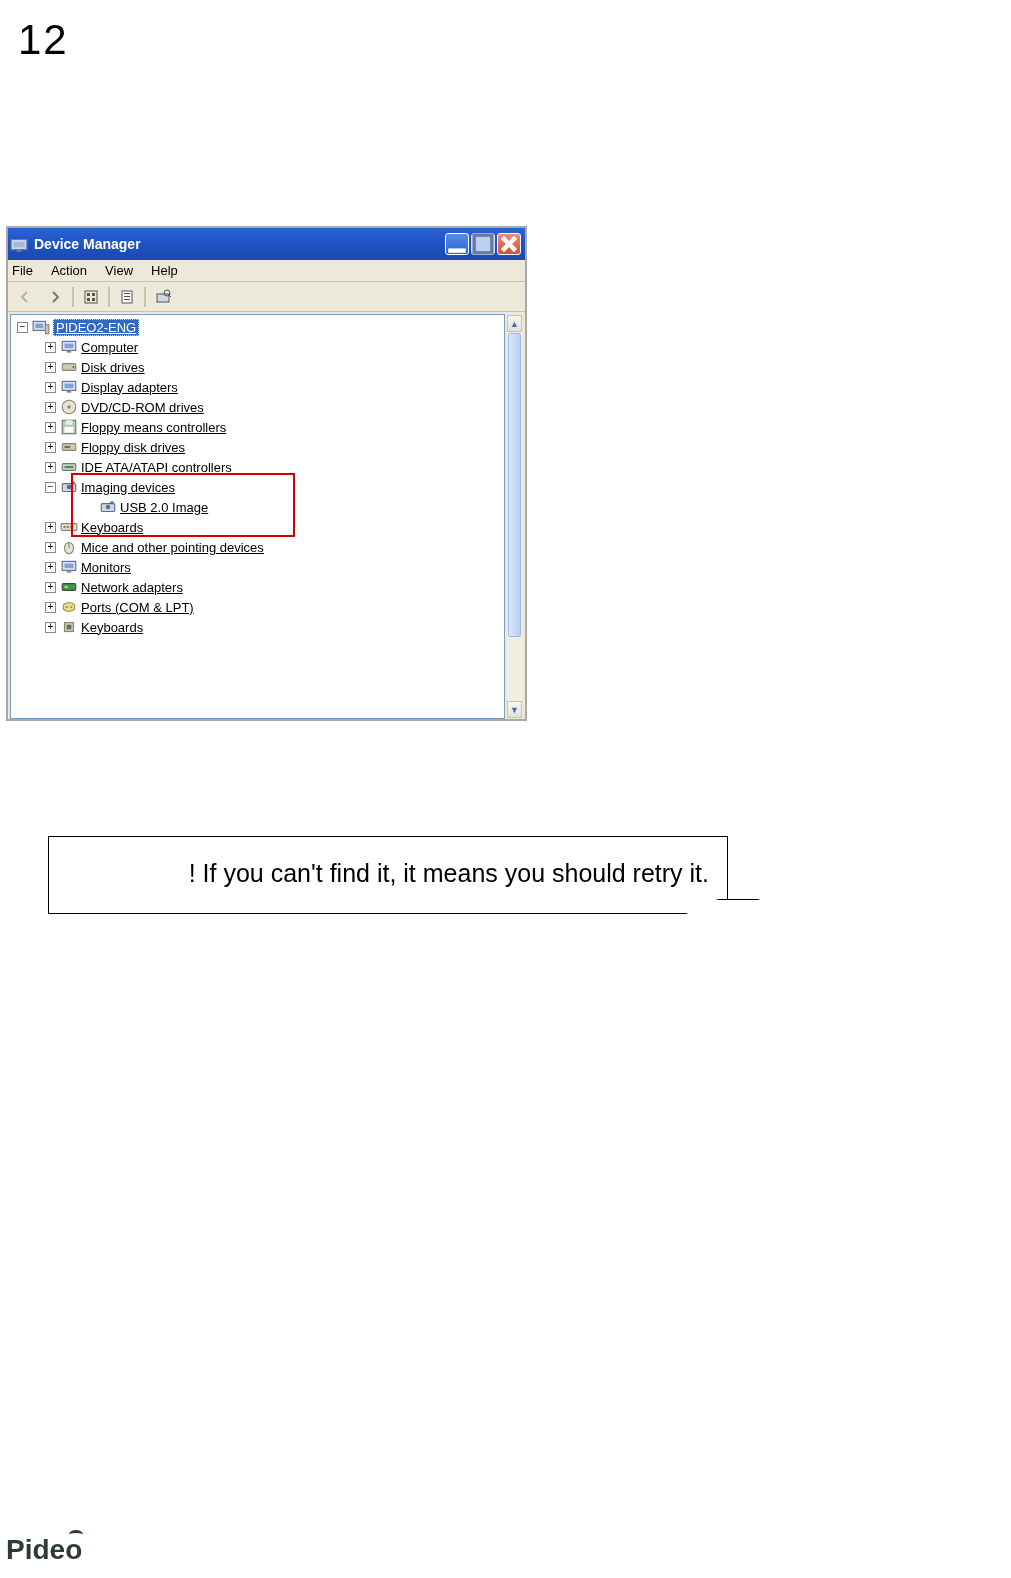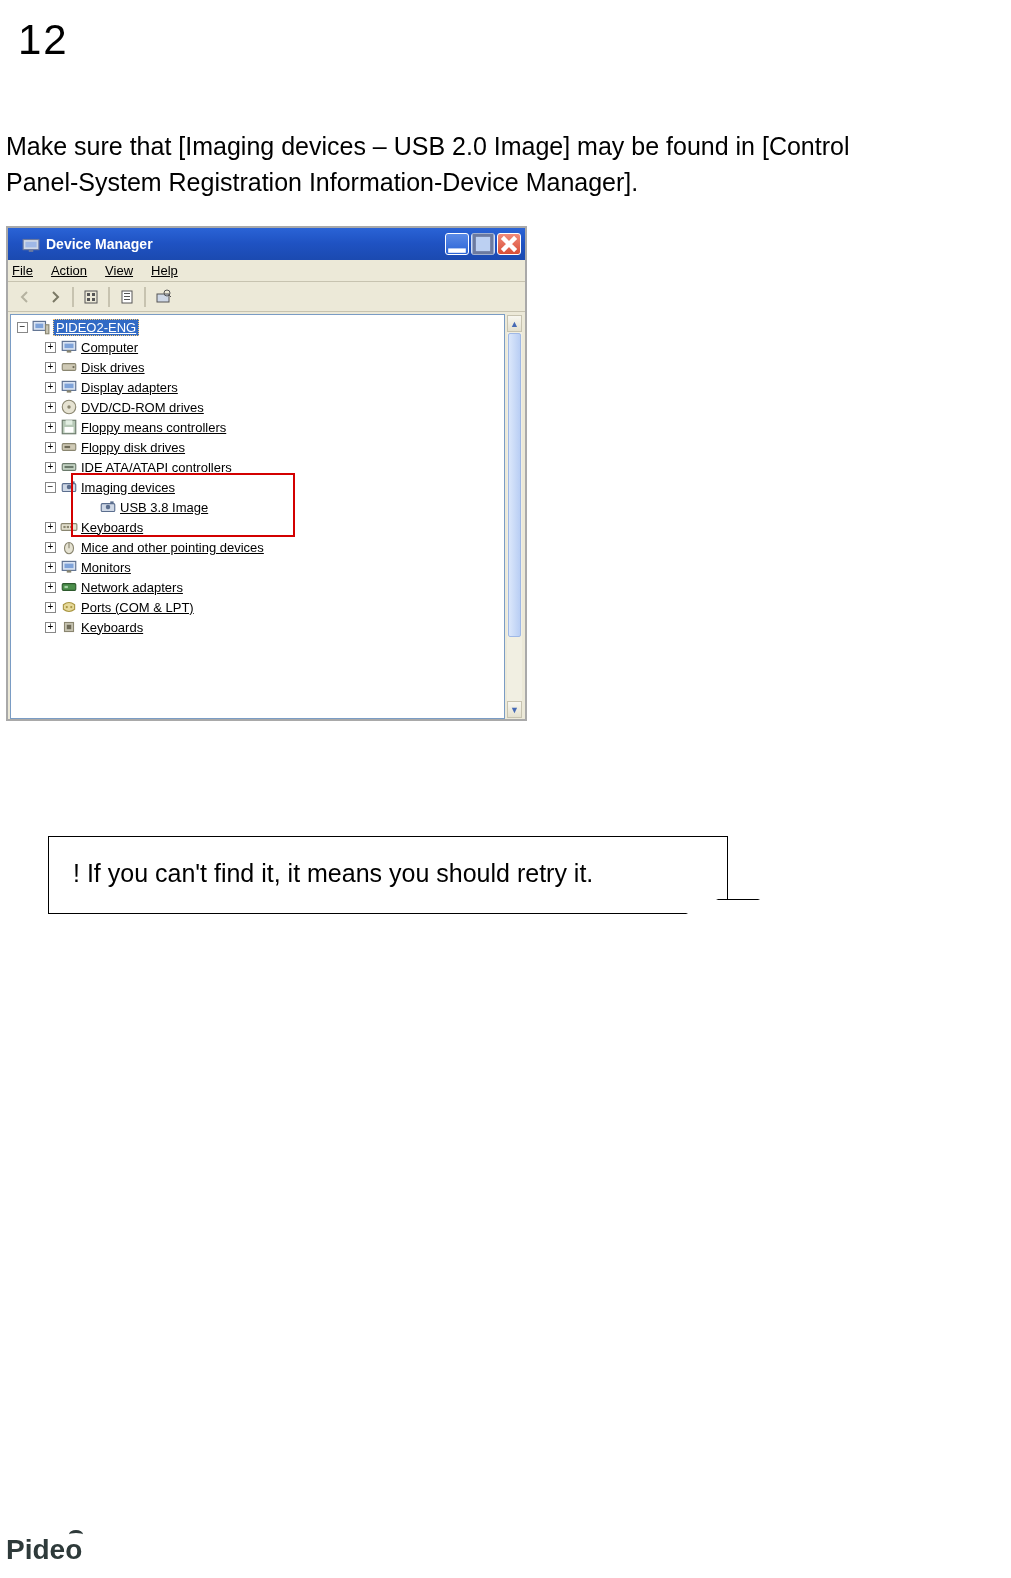--- a/index.html
+++ b/index.html
@@ -56,21 +56,21 @@
     background: #fff;
     overflow: hidden;
   }
   
   .titlebar {
     height: 32px;
     background: linear-gradient(to bottom, #2a63d6 0%, #1f52c2 50%, #1b4ab1 100%);
     border-bottom: 1px solid #1b4ab1;
     display: flex;
     align-items: center;
-    padding: 0 4px 0 14px;
+    padding: 0 4px 0 2px;
     color: #fff;
     font-size: 14px;
     font-weight: 700;
   }
   .titlebar .icon {
     width: 18px; height: 18px;
     margin-right: 6px;
     display: inline-flex; align-items: center; justify-content: center;
   }
   .titlebar .title-text { flex: 1; }
@@ -90,21 +90,21 @@
   .menubar {
     height: 22px;
     background: #ece9d8;
     border-bottom: 1px solid #c7c3b0;
     display: flex;
     align-items: center;
     font-size: 13px;
     padding: 0 4px;
     gap: 18px;
   }
-  .menubar span { color: #000; text-decoration: underline; }
+  .menubar span { color: #000; }
   
   .toolbar {
     height: 30px;
     background: #ece9d8;
     border-bottom: 1px solid #c7c3b0;
     display: flex;
     align-items: center;
     padding: 0 4px;
     gap: 4px;
   }
@@ -203,20 +203,21 @@
     left: 48px;
     width: 680px;
     height: 78px;
     border: 1px solid #000;
     background: #fff;
   }
   .notebox .txt {
     padding: 22px 18px 0 24px;
     font-size: 25px;
     color: #000;
+    text-align: right;
   }
   
   .notebox::after {
     content: "";
     position: absolute;
     right: -1px;
     bottom: -1px;
     width: 42px;
     height: 14px;
     background: #fff;
@@ -245,24 +246,20 @@
     border-top: 3px solid #2e3a3a;
     border-radius: 50% 50% 0 0;
   }
 </style>
 </head>
 <body>
 
 <div class="page">
   <div class="pgnum">12</div>
 
-  <div class="body-text">
-    <span>Make sure that [Imaging devices – USB 2.0 Image] may be found in [Control</span><br>
-    <span>Panel-System Registration Information-Device Manager].</span>
-  </div>
 
   <div class="figure">
 
     <div class="titlebar">
       <span class="icon">
         <svg viewBox="0 0 16 16">
             <rect x="1" y="4" width="14" height="9" fill="#cfd8e6" stroke="#6b7aa0"></rect>
             <rect x="3" y="6" width="10" height="5" fill="#9fb8e6"></rect>
             <rect x="6" y="13" width="4" height="2" fill="#6b7aa0"></rect>
           </svg>
@@ -442,21 +439,21 @@
         </div>
 
         <div class="row indent-leaf">
           <span class="ic">
               <svg viewBox="0 0 16 16">
                 <rect x="2" y="5" width="12" height="7" rx="1" fill="#cfd8e6" stroke="#5b6e8e"></rect>
                 <circle cx="8" cy="8" r="2" fill="#5b6e8e"></circle>
                 <rect x="10" y="3" width="3" height="2" fill="#5b6e8e"></rect>
               </svg>
             </span>
-          <span class="lbl">USB 3.8 Image</span>
+          <span class="lbl">USB 2.0 Image</span>
         </div>
 
         <div class="row indent1">
           <span class="plusbox">+</span>
           <span class="ic">
               <svg viewBox="0 0 16 16">
                 <rect x="1" y="5" width="14" height="6" rx="1" fill="#e6e3d2" stroke="#8a8670"></rect>
                 <rect x="3" y="7" width="2" height="2" fill="#8a8670"></rect>
                 <rect x="6" y="7" width="2" height="2" fill="#8a8670"></rect>
                 <rect x="9" y="7" width="2" height="2" fill="#8a8670"></rect>

